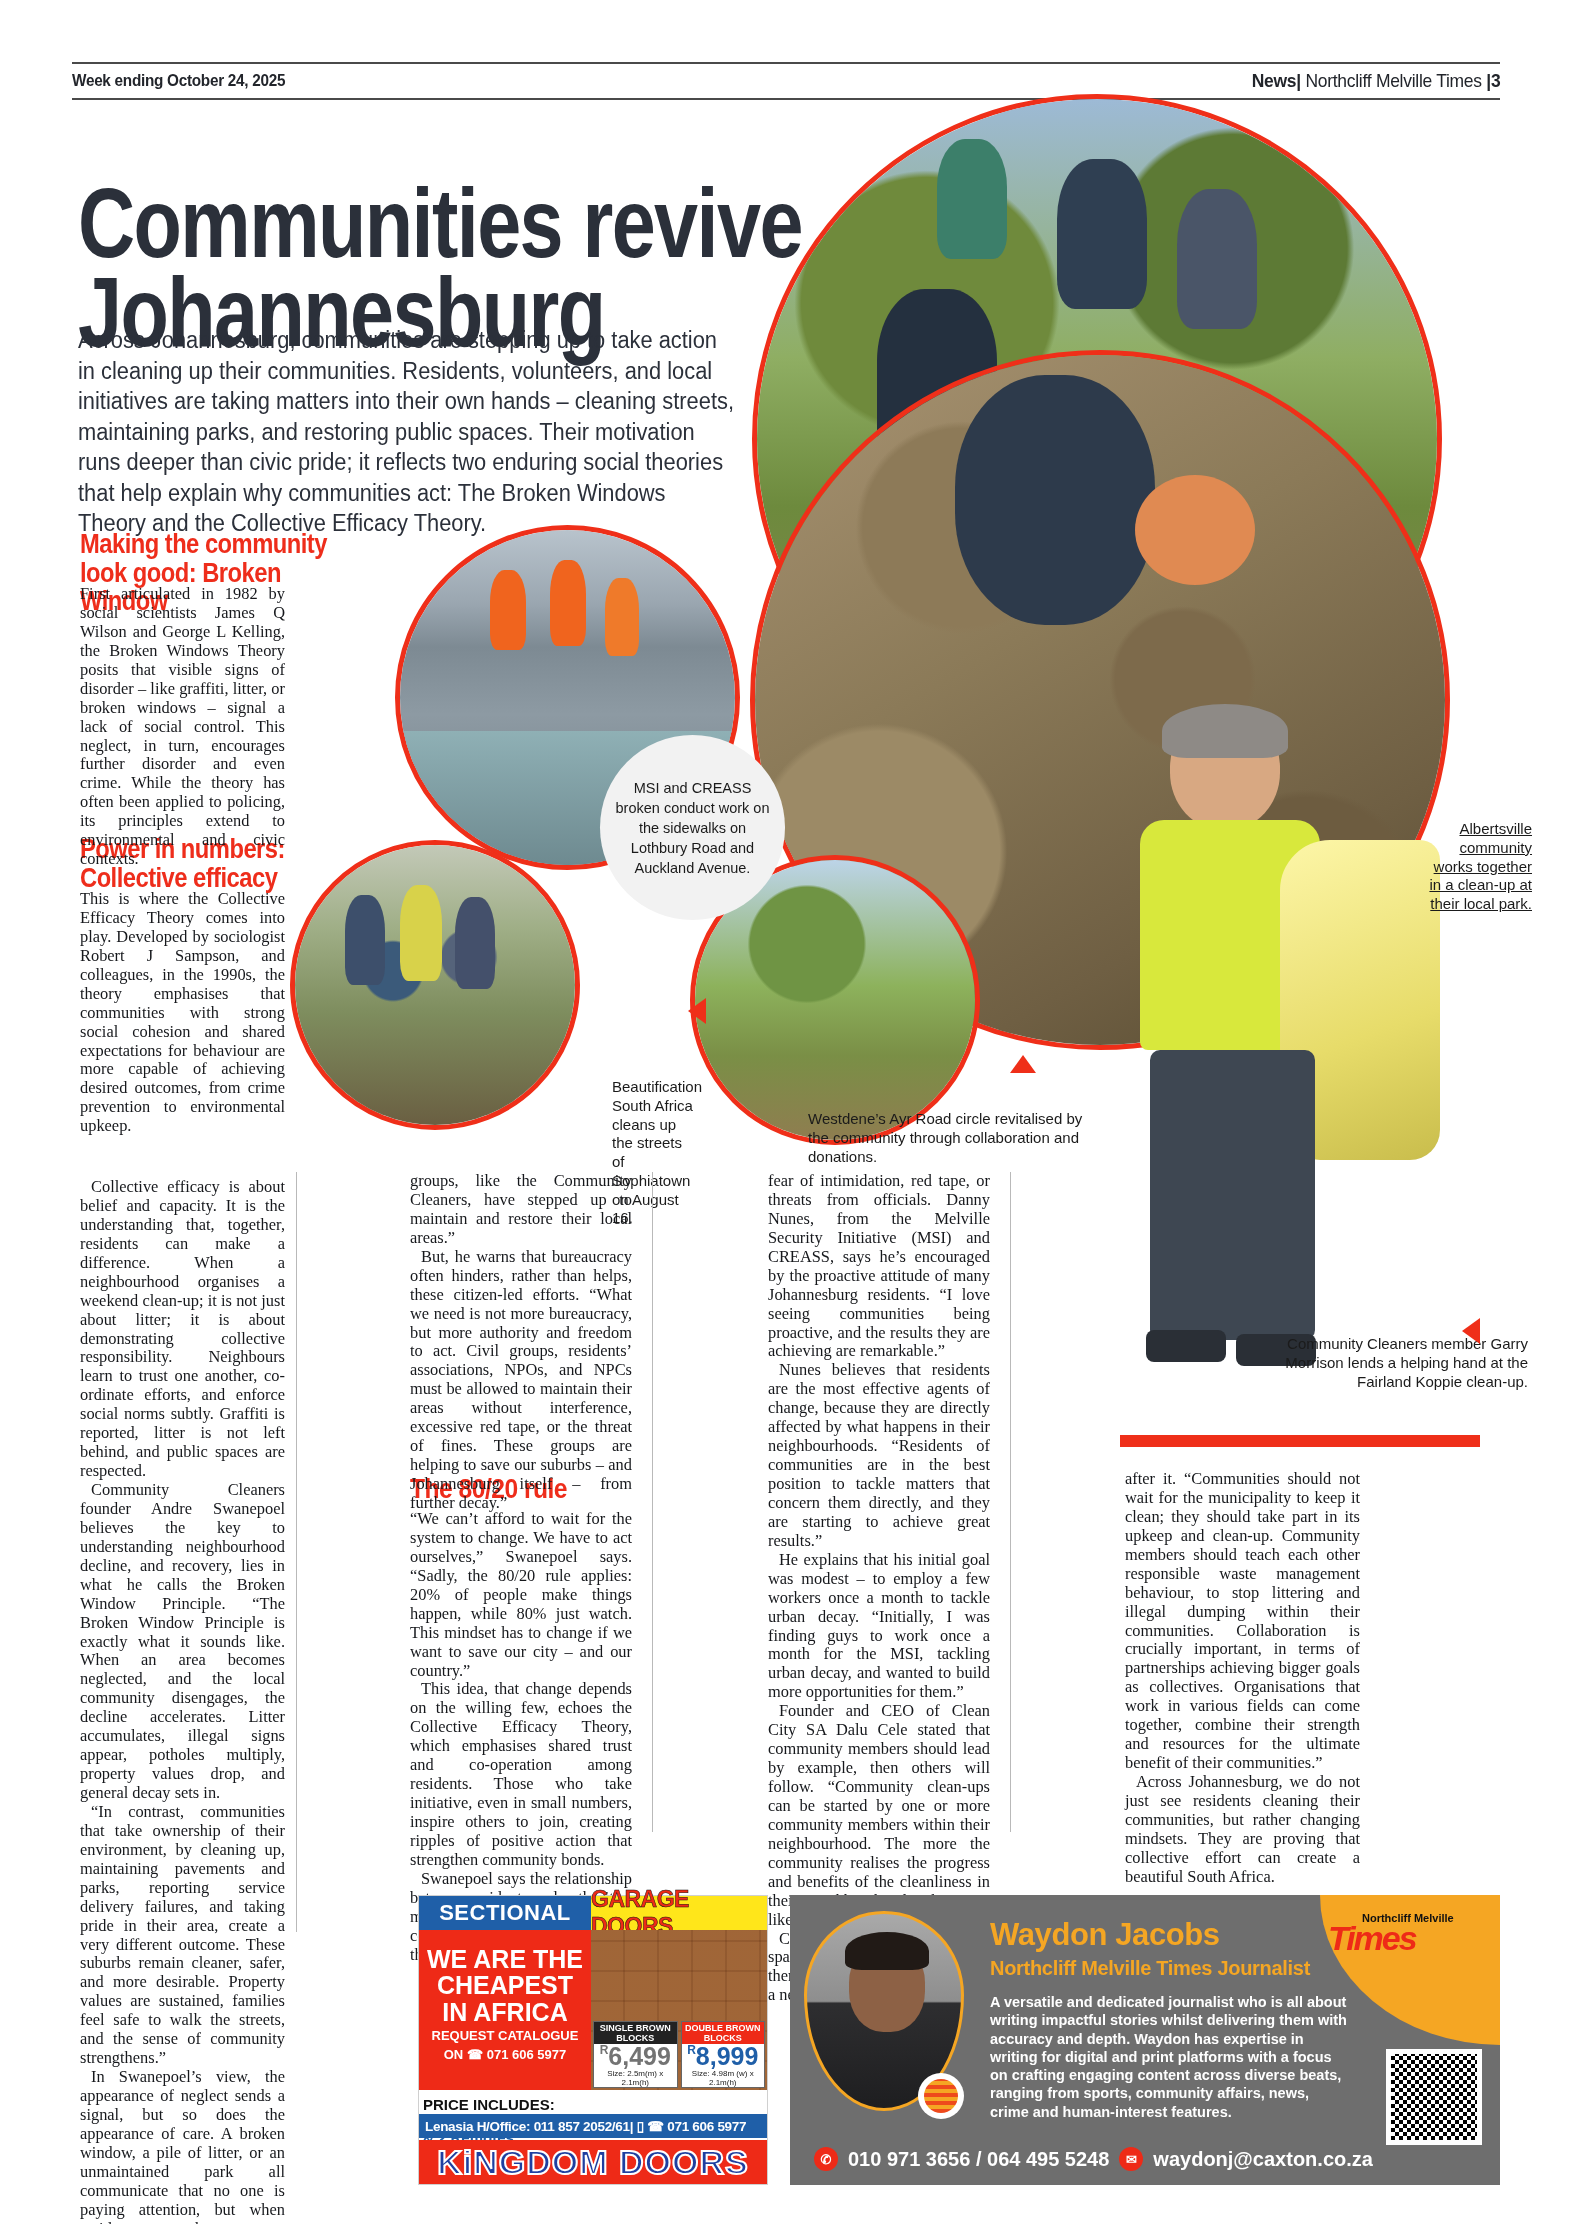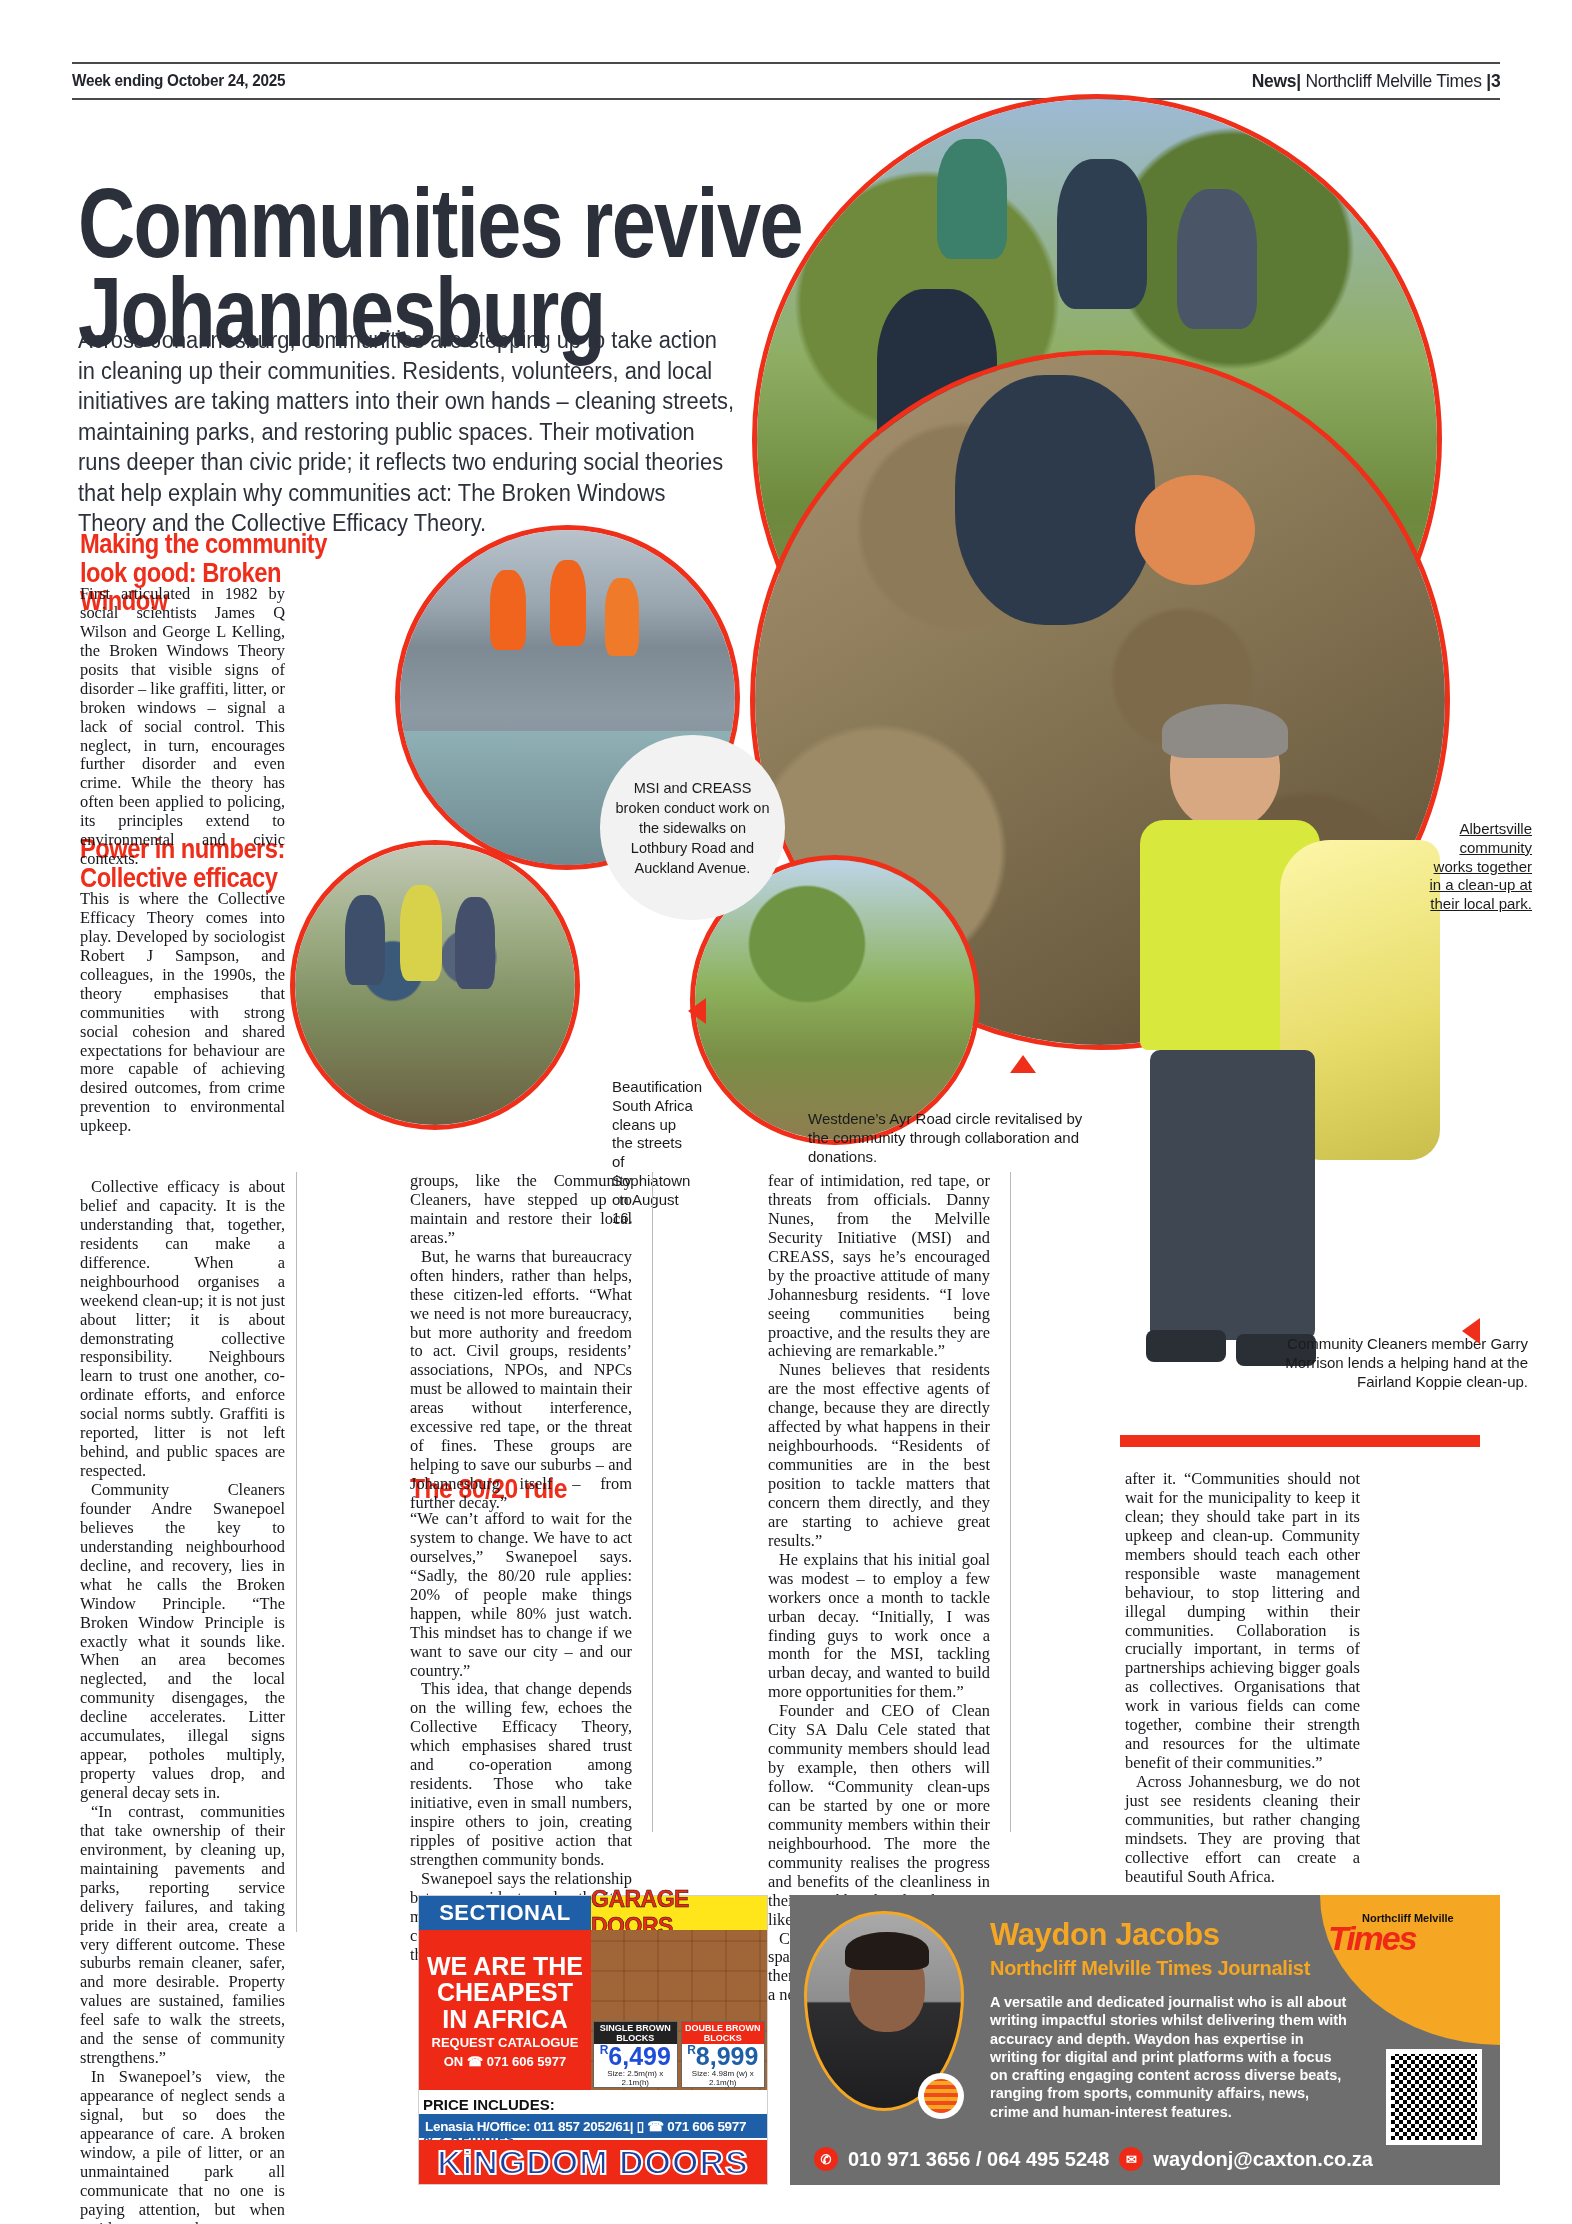--- a/index.html
+++ b/index.html
@@ -222,40 +222,40 @@
   }
   #ad-doors .garage {
     flex:1; background:#ffe61a; color:#ee2a17;
     font-weight:bold; font-size:23px; display:flex; align-items:center; justify-content:center;
     letter-spacing:-0.5px;
     -webkit-text-stroke:0.5px #111;
   }
   #ad-doors .mid { display:flex; height:160px; }
   #ad-doors .redbox {
     flex:0 0 172px; background:#ee2a17; color:#ffffff;
-    padding:23px 4px; text-align:center;
+    padding:16px 4px; text-align:center;
   }
   #ad-doors .redbox .l1 { font-weight:bold; font-size:25px; line-height:1.05; }
   #ad-doors .redbox .req { font-weight:bold; font-size:13px; line-height:1.15; margin-top:4px; }
   #ad-doors .doorimg {
     flex:1; position:relative;
     background:
       repeating-linear-gradient(90deg,#caa177 0 32px,#b98f66 32px 34px),
       repeating-linear-gradient(0deg,#caa177 0 28px,#b98f66 28px 30px);
     background-blend-mode:multiply;
   }
   #ad-doors .pricetags {
     position:absolute; bottom:0; left:0; right:0; display:flex; gap:3px; padding:2px;
   }
   #ad-doors .tag { flex:1; background:#ffffff; border:1px solid #666; text-align:center; }
   #ad-doors .tag .hd { font-size:9px; font-weight:bold; color:#fff; padding:1px 0; }
   #ad-doors .tag.single .hd { background:#222; }
   #ad-doors .tag.double .hd { background:#ee2a17; }
   #ad-doors .tag .pr { font-size:25px; font-weight:bold; line-height:1; }
-  #ad-doors .tag.single .pr { color:#1d4ed8; }
+  #ad-doors .tag.single .pr { color:#737373; }
   #ad-doors .tag.double .pr { color:#1f5fa8; }
   #ad-doors .tag .pr sup { font-size:12px; vertical-align:top; }
   #ad-doors .tag .sz { font-size:8px; color:#222; }
   #ad-doors .priceinc {
     position:absolute; left:4px; top:200px; width:168px;
   }
   #ad-doors .priceinc .t1 { font-weight:bold; font-size:15px; color:#111; }
   #ad-doors .priceinc .t2 { font-weight:bold; font-size:15px; color:#1f5fa8; line-height:1.12; }
   #ad-doors .lenasia {
     position:absolute; left:0; bottom:46px; width:100%; height:24px;

